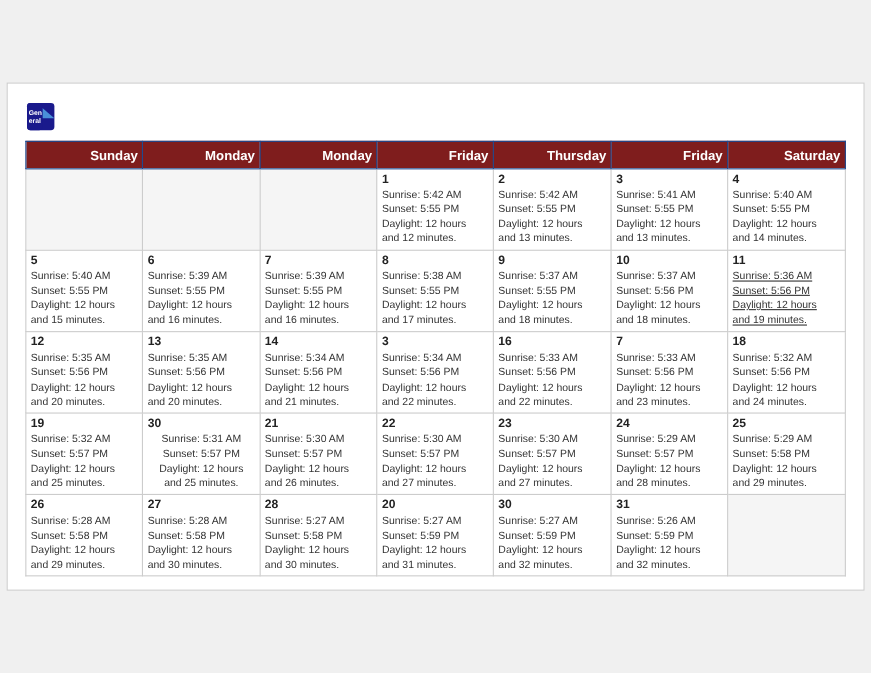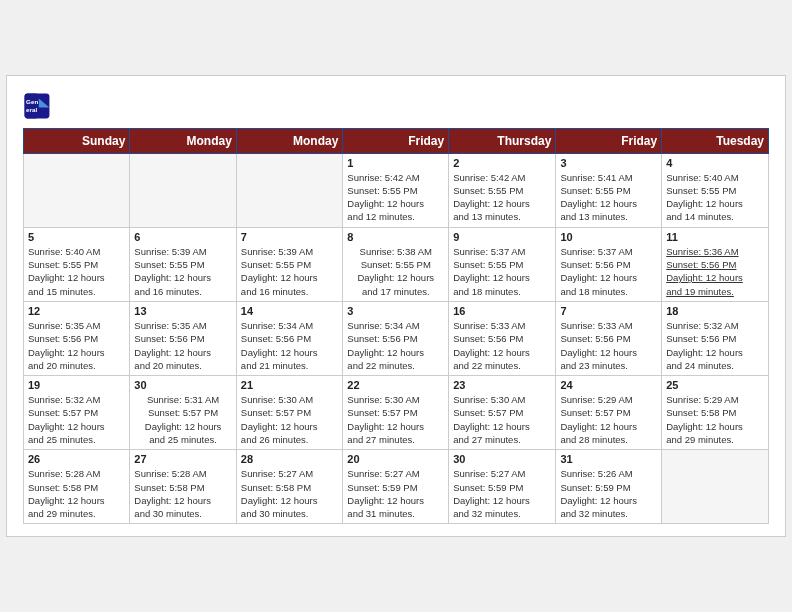--- a/index.html
+++ b/index.html
@@ -116,21 +116,21 @@
 
   <table class="calendar-grid">
     <thead>
       <tr>
       <th>Sunday</th>
           <th>Monday</th>
           <th>Monday</th>
           <th>Friday</th>
           <th>Thursday</th>
           <th>Friday</th>
-          <th>Tuesday</th>
+          <th>Saturday</th>
         </tr>
     </thead>
     <tbody id="calendar-body">
     <tr>
           <td class="empty"></td>
           <td class="empty"></td>
           <td class="empty"></td>
           <td>
             <div class="day-number">1</div>
             <div class="day-info" style="white-space: pre-line;">Sunrise: 5:42 AM
@@ -177,21 +177,21 @@
           </td>
           <td>
             <div class="day-number">7</div>
             <div class="day-info" style="white-space: pre-line;">Sunrise: 5:39 AM
 Sunset: 5:55 PM
 Daylight: 12 hours
 and 16 minutes.</div>
           </td>
           <td>
             <div class="day-number">8</div>
-            <div class="day-info" style="white-space: pre-line; text-align: center;">Sunrise: 5:38 AM
+            <div class="day-info" style="white-space: pre-line;">Sunrise: 5:38 AM
 Sunset: 5:55 PM
 Daylight: 12 hours
 and 17 minutes.</div>
           </td>
           <td>
             <div class="day-number">9</div>
             <div class="day-info" style="white-space: pre-line;">Sunrise: 5:37 AM
 Sunset: 5:55 PM
 Daylight: 12 hours
 and 18 minutes.</div>

